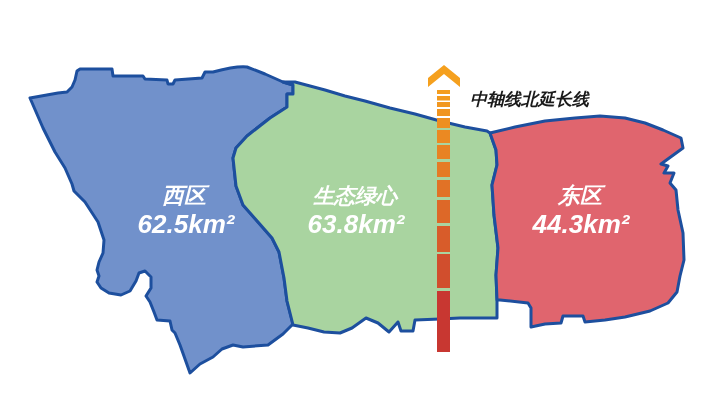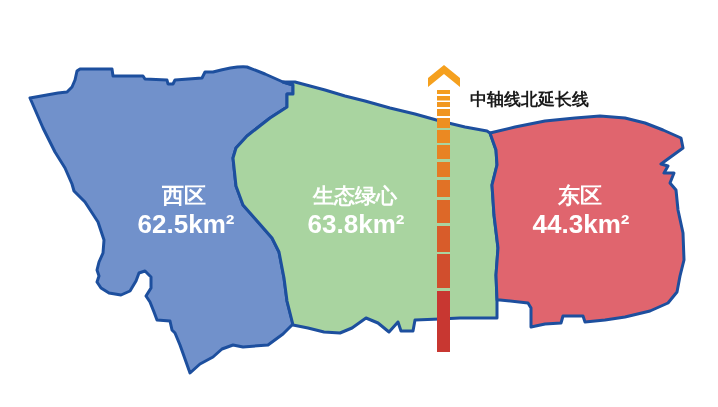--- a/index.html
+++ b/index.html
@@ -7,20 +7,21 @@
     padding: 0;
     background: #ffffff;
     font-family: "Liberation Sans", sans-serif;
   }
   .stage {
     position: relative;
     width: 718px;
     height: 407px;
     background: #ffffff;
     overflow: hidden;
+    font-style: italic;
   }
   svg { display: block; }
   .region {
     stroke-width: 3;
     stroke-linejoin: round;
     stroke-linecap: round;
   }
   .region-name {
     font-family: "Liberation Sans", sans-serif;
     font-weight: 700;

